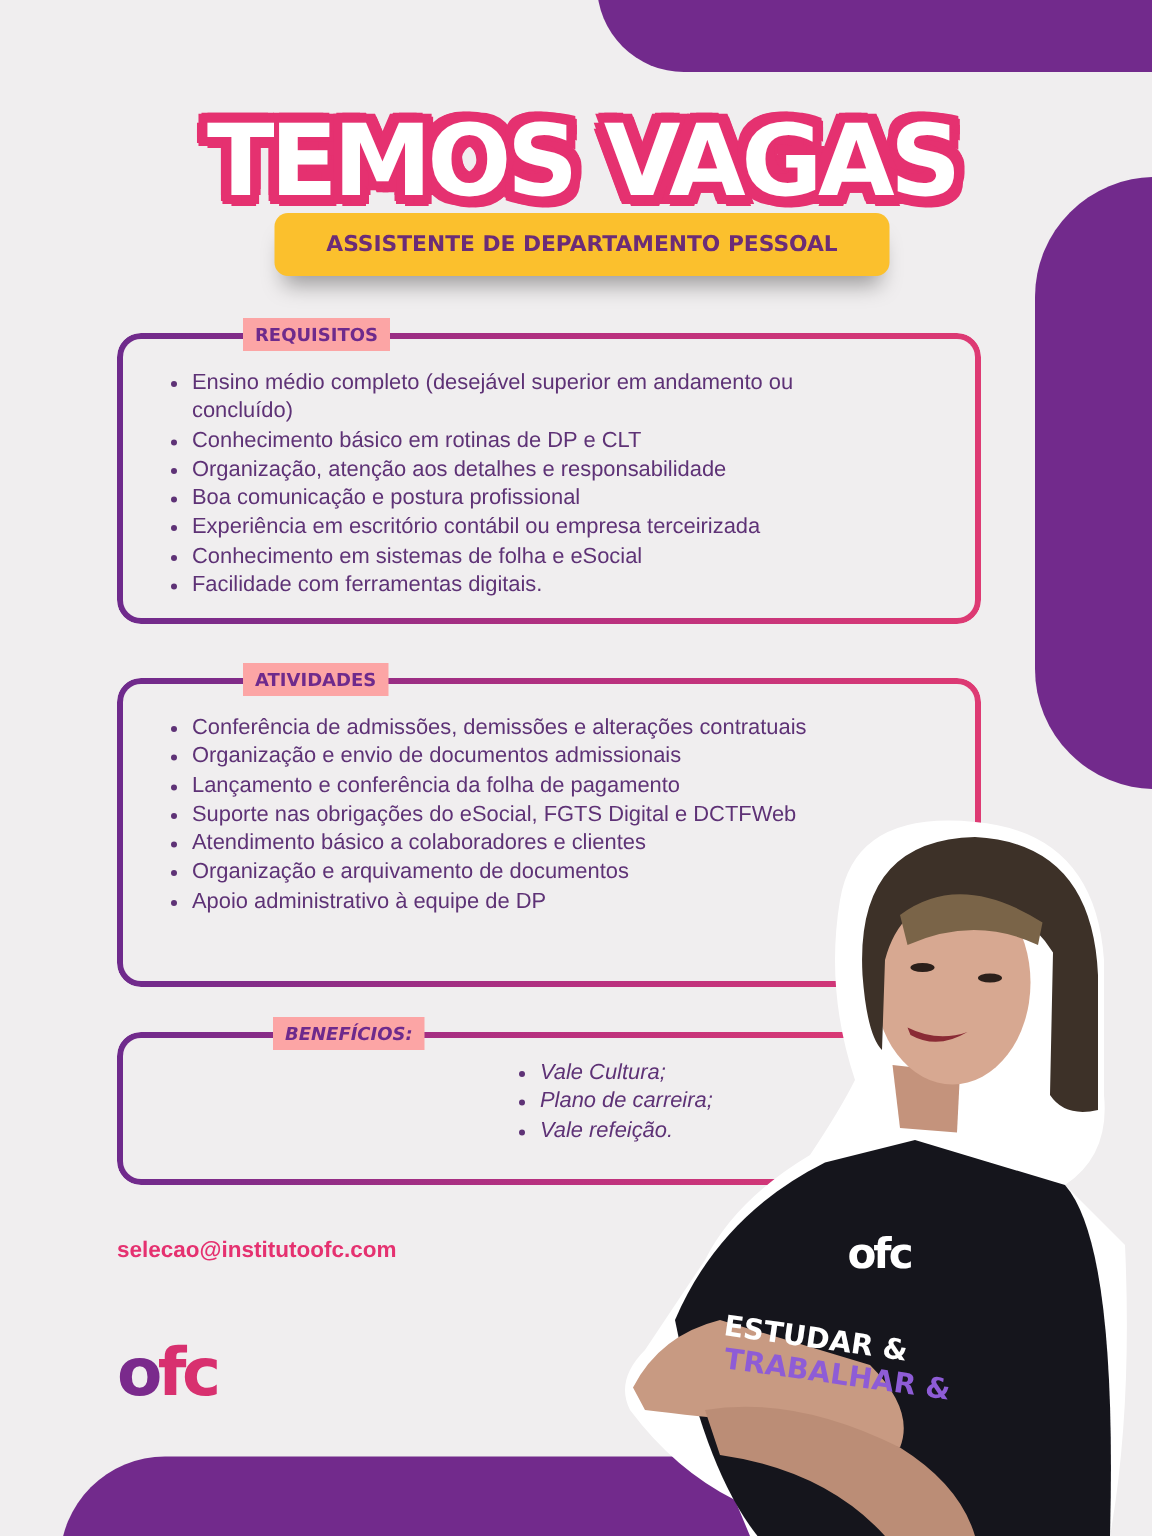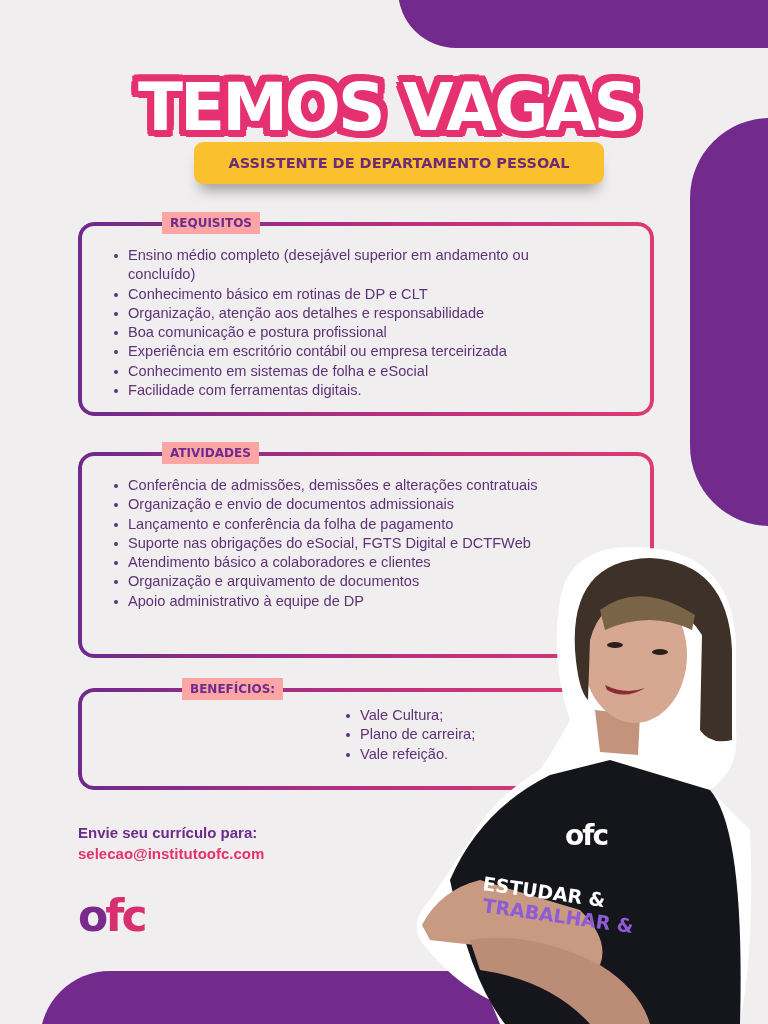--- a/index.html
+++ b/index.html
@@ -21,21 +21,21 @@
     font-family: "DejaVu Sans", sans-serif; font-weight: 900; font-size: 66px; letter-spacing: -3px;
     color: #ffffff;
     -webkit-text-stroke: 0;
     text-shadow:
       -6px -6px 0 #e53170, 6px -6px 0 #e53170, -6px 6px 0 #e53170, 6px 6px 0 #e53170,
       0 -7px 0 #e53170, 0 7px 0 #e53170, -7px 0 0 #e53170, 7px 0 0 #e53170,
       -4px -7px 0 #e53170, 4px 7px 0 #e53170, -7px 4px 0 #e53170, 7px -4px 0 #e53170;
     line-height: 76px;
   }
   .subtitle {
-    position: absolute; left: 194px; top: 142px; width: 410px; height: 42px;
+    position: absolute; left: 183px; top: 142px; width: 410px; height: 42px;
     background: #fbc02d; border-radius: 9px;
     display: flex; align-items: center; justify-content: center;
     font-family: "DejaVu Sans", sans-serif; font-weight: 700; font-size: 14.5px; color: #6b2c77;
     box-shadow: 0 12px 14px -6px rgba(0,0,0,0.35);
   }
 
   .box {
     position: absolute; left: 78px; width: 576px;
     border: 4px solid #d53c7a; border-left-color: #7a2a8c; border-radius: 16px;
     background: transparent;
@@ -48,21 +48,21 @@
   }
   .box { border-color: transparent; }
   .box-label {
     position: absolute; top: -14px; left: 32px; padding: 0 8px; background: #fca5a5;
     font-family: "DejaVu Sans", sans-serif; font-weight: 800; font-size: 12px; color: #6e2a8c;
     line-height: 22px;
     margin-left: 48px;
   }
   .req { top: 222px; height: 194px; }
   .atv { top: 452px; height: 206px; }
-  .ben { top: 688px; height: 102px; width: 518px; border-radius: 16px 0 0 16px; }
+  .ben { top: 688px; height: 102px; width: 518px; border-radius: 16px 0 0 16px; font-style: italic; }
   .ben:before { border-radius:16px 0 0 16px; border-right: none; }
   .ben-label { left: 52px; }
 
   ul.list { list-style: none; position: absolute; left: 30px; top: 20px; }
   ul.list li {
     font-size: 14.6px; line-height: 19.3px; color: #5e3276; padding-left: 16px; position: relative;
     white-space: nowrap;
   }
   ul.list li:before {
     content: ""; position: absolute; left: 2px; top: 8px; width: 4px; height: 4px; border-radius: 50%;
@@ -124,21 +124,20 @@
 <section class="box ben">
   <div class="box-label ben-label">BENEFÍCIOS:</div>
   <ul class="list col2" style="top:14px">
     <li>Vale Cultura;</li>
     <li>Plano de carreira;</li>
     <li>Vale refeição.</li>
   </ul>
 </section>
 
 <div class="contact">
-  <div class="contact-label">Envie seu currículo para:</div>
   <div class="contact-email">selecao@institutoofc.com</div>
 </div>
 
 <div class="logo">
   <span class="o">o</span><span class="fc">fc</span>
 </div>
 
 <div class="person">
   <svg viewBox="0 0 358 484" xmlns="http://www.w3.org/2000/svg">
 

